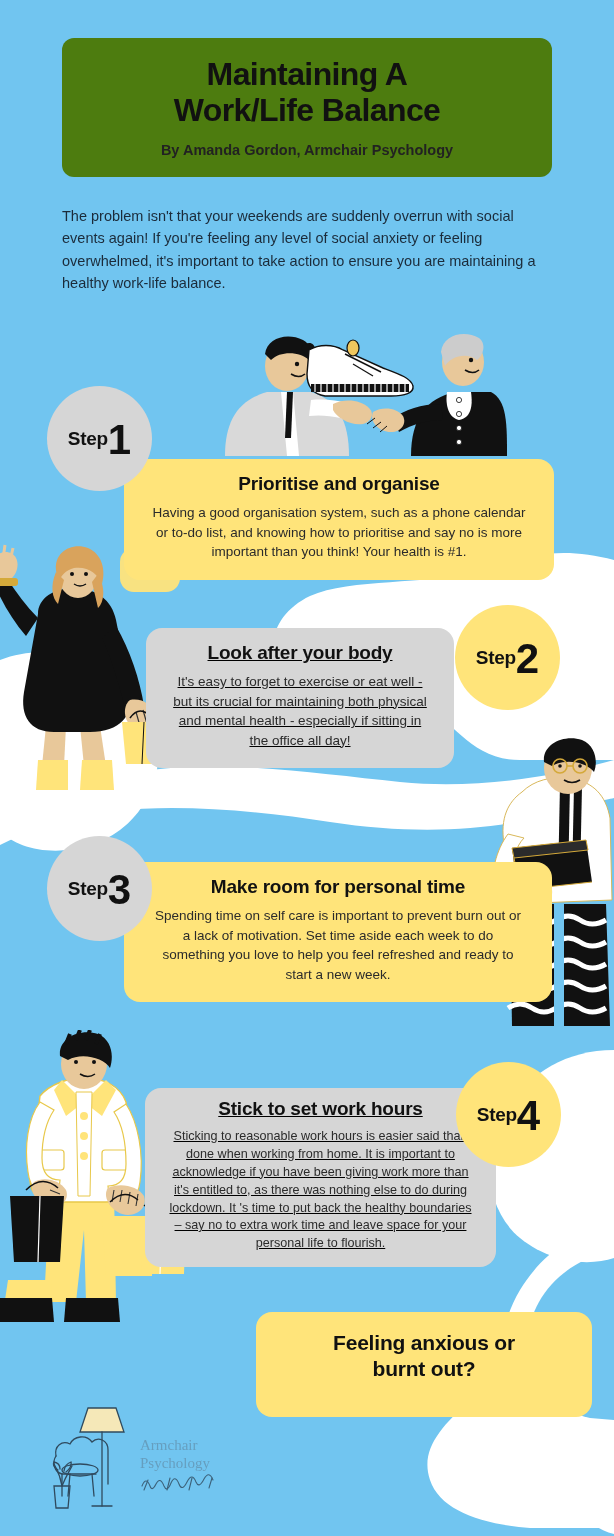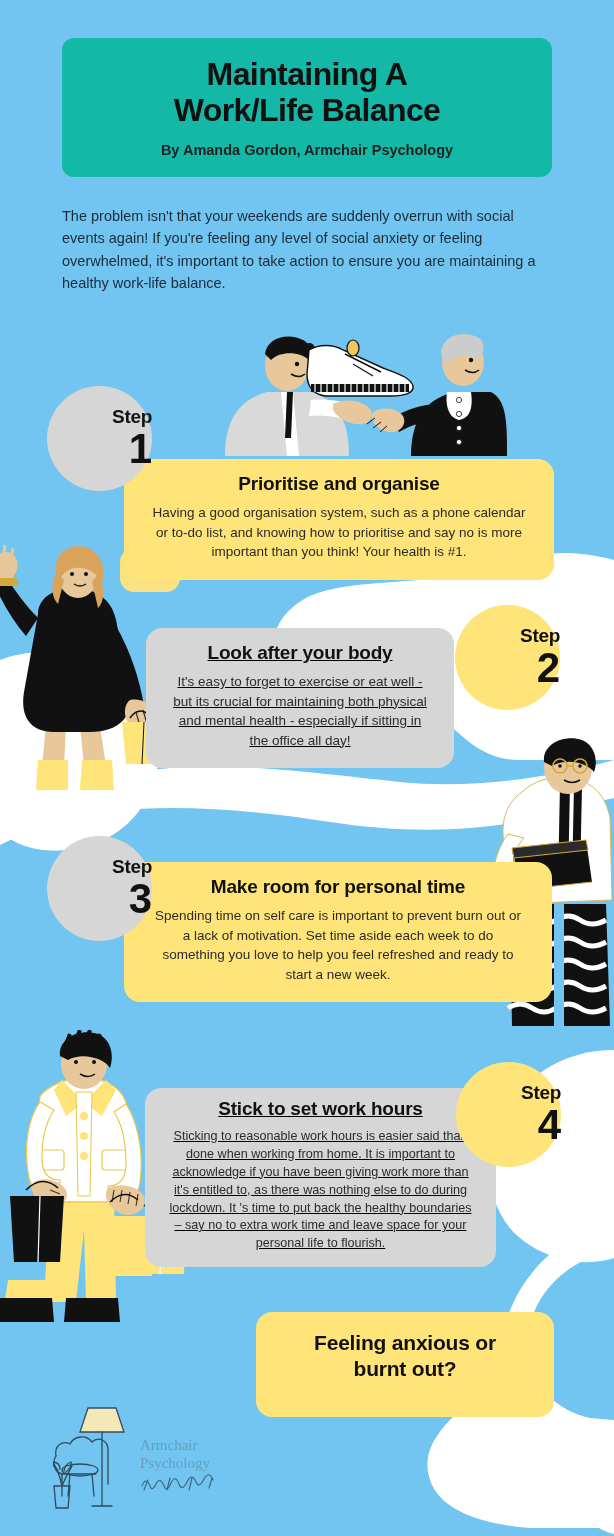--- a/index.html
+++ b/index.html
@@ -38,35 +38,35 @@
     color:#2b2b2b;
   }
 
   
   .badge {
     position:absolute;
     width:105px; height:105px;
     border-radius:50%;
     z-index:8;
     display:flex;
-    flex-direction:column;
-    align-items:flex-end;
+    flex-direction:row;
+    align-items:center;
     justify-content:center;
     color:#111;
   }
   .badge.gray   { background:#D6D6D6; }
   .badge.yellow { background:#FFE47A; }
   .badge .b-word { font-size:19px; font-weight:bold; line-height:1; letter-spacing:-0.3px; }
   .badge .b-num  { font-size:42px; font-weight:bold; line-height:1; margin-top:2px; }
 
   
   .header {
     position:absolute;
     left:62px; top:38px; width:490px; height:139px;
-    background:#14b8a6;
+    background:#4d7c0f;
     border-radius:12px;
     z-index:7;
     display:flex; flex-direction:column;
     align-items:center; justify-content:center;
   }
   .header h1 {
     font-size:32px; font-weight:bold; color:#111;
     line-height:1.12; text-align:center; letter-spacing:-0.6px;
   }
   .header .byline {
@@ -353,21 +353,21 @@
 
   <div class="card gray" style="left:145px; top:1088px; width:351px; padding:10px 20px 14px;">
     <h2>Stick to set work hours</h2>
     <p style="font-size:12.6px; line-height:1.42;">Sticking to reasonable work hours is easier said than done when working from home. It is important to acknowledge if you have been giving work more than it's entitled to, as there was nothing else to do during lockdown. It 's time to put back the healthy boundaries – say no to extra work time and leave space for your personal life to flourish.</p>
   </div>
   <div class="badge yellow" style="left:456px; top:1062px;">
     <span class="b-word">Step</span>
     <span class="b-num">4</span>
   </div>
 
-  <div class="card yellow" style="left:256px; top:1312px; width:298px; padding:18px 24px 22px;">
+  <div class="card yellow" style="left:256px; top:1312px; width:336px; padding:18px 24px 22px;">
     <h2 style="font-size:21px; line-height:1.25; margin-bottom:12px;">
       <span>Feeling anxious or</span><br>
       <span>burnt out?</span>
     </h2>
   </div>
 
   <svg class="logo" viewBox="0 0 190 120">
     <g fill="none" stroke="#2f4a5e" stroke-width="1.3" stroke-linecap="round">
 
       <path d="M36,8 L64,8 L72,32 L28,32 Z" fill="#f5e8b8" stroke="#2f4a5e"></path>

